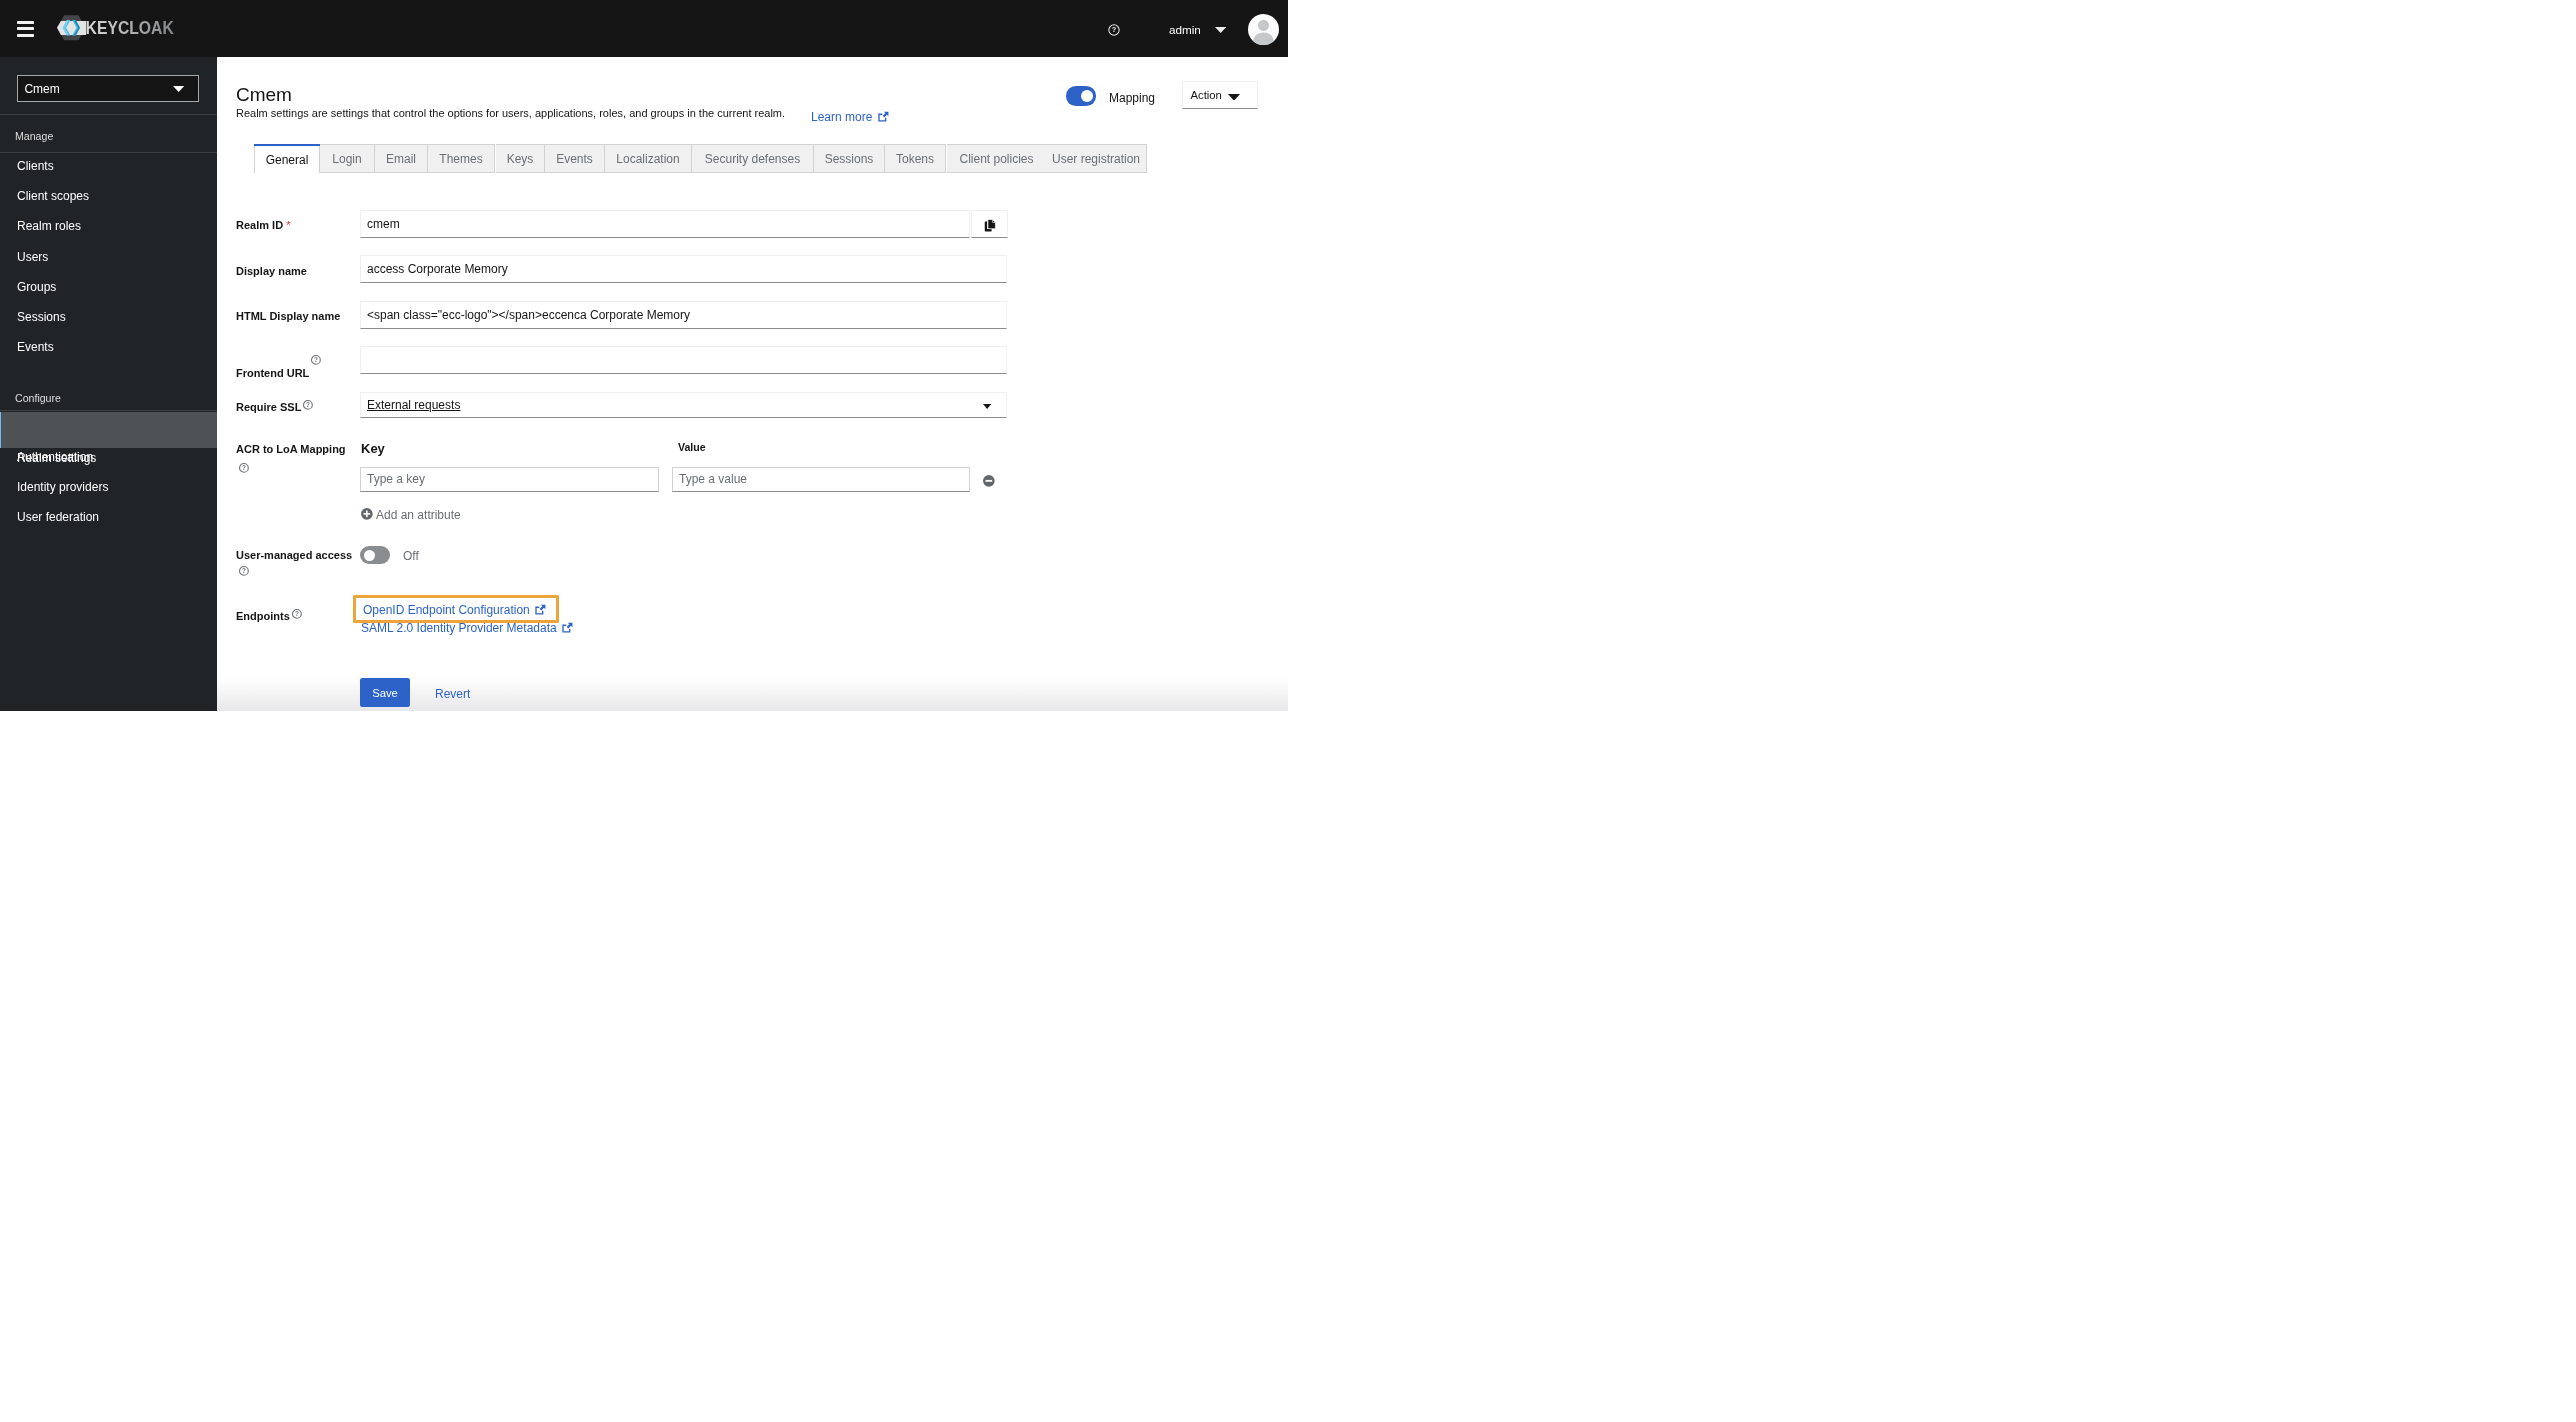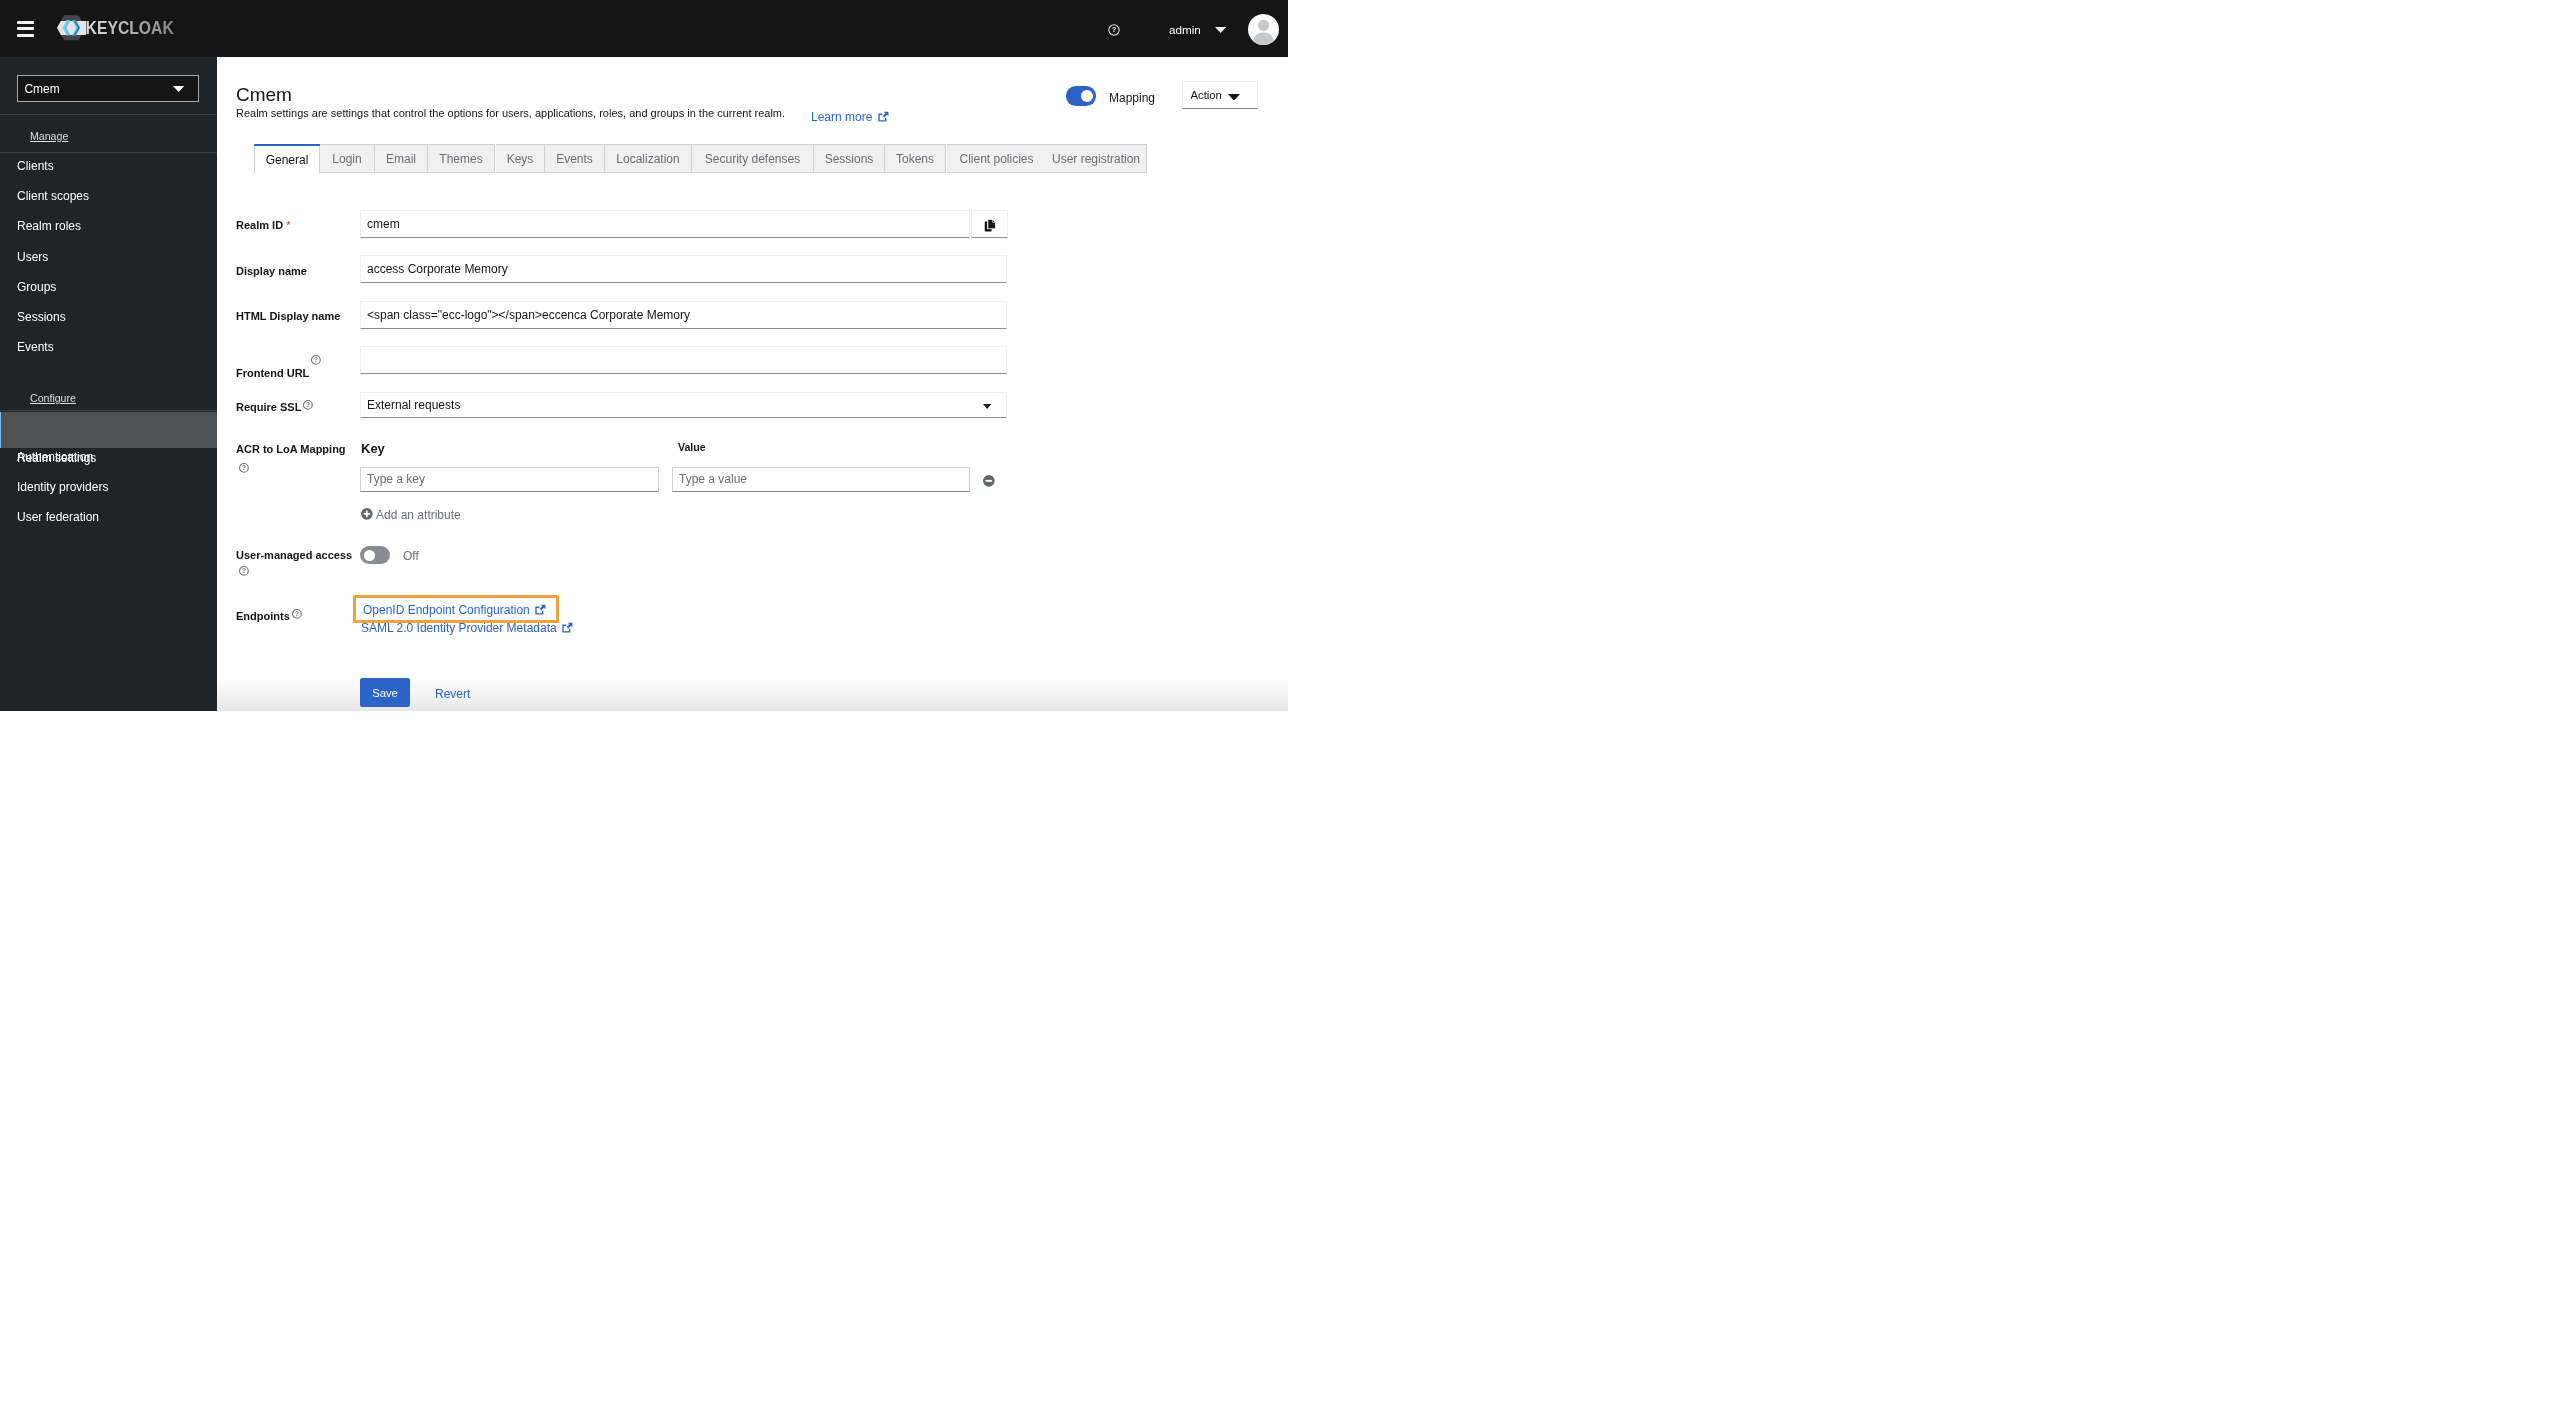--- a/index.html
+++ b/index.html
@@ -6,21 +6,21 @@
   html,body { width:1288px; height:711px; overflow:hidden; }
   body { font-family:"Liberation Sans", sans-serif; background:#fff; position:relative; }
   .abs { position:absolute; }
   
   #masthead { left:0; top:0; width:1288px; height:57px; background:#151515; }
   .hbar { position:absolute; left:17.3px; width:16.6px; height:2.7px; background:#f2f2f2; border-radius:0.8px; }
   
   #sidebar { left:0; top:57px; width:217px; height:655px; background:#212427; }
   .sdiv { position:absolute; left:0; width:217px; height:0.8px; background:#3c3f42; }
   .navitem { position:absolute; left:17px; height:30px; line-height:30px; font-size:12px; color:#fff; white-space:nowrap; }
-  .seclabel { position:absolute; left:30px; font-size:10.6px; color:#dedede; white-space:nowrap;text-decoration:underline; }
+  .seclabel { position:absolute; left:15px; font-size:10.6px; color:#dedede; white-space:nowrap; }
   
   .blue { color:#2d63c8; }
   label.b { font-weight:bold; font-size:11px; color:#151515; white-space:nowrap; }
   .input { position:absolute; background:#fff; border:0.8px solid #f0f0f0; border-bottom:0.8px solid #8a8d90; font-size:12px; color:#151515; padding-left:6px; white-space:nowrap; overflow:hidden; }
   .tab { position:absolute; top:144px; height:29px; background:#f0f0f1; border:0.8px solid #d2d2d2; border-left:none; color:#6a6e73; font-size:12px; display:flex; align-items:center; justify-content:center; white-space:nowrap; }
   .qicon { position:absolute; }
   .extlink { display:inline-block; vertical-align:-1.5px; margin-left:4.5px; }
 </style>
 </head>
 <body>
@@ -146,21 +146,21 @@
     <circle cx="6.5" cy="6.5" r="5.8" fill="none" stroke="#6a6e73" stroke-width="1.4"></circle>
     <text x="6.5" y="9.6" font-size="8.5" font-weight="bold" fill="#6a6e73" text-anchor="middle">?</text>
   </svg>
 <div class="input" style="left:360px; top:346px; width:647px; height:27.5px;"></div>
 
 <label class="b abs" style="left:236px; top:401px;">Require SSL</label>
 <svg class="qicon" style="left:303px; top:400px;" width="9.8" height="9.8" viewBox="0 0 13 13">
     <circle cx="6.5" cy="6.5" r="5.8" fill="none" stroke="#6a6e73" stroke-width="1.4"></circle>
     <text x="6.5" y="9.6" font-size="8.5" font-weight="bold" fill="#6a6e73" text-anchor="middle">?</text>
   </svg>
-<div class="input" style="left:360px; top:392px; width:647px; height:26px; line-height:25px;">External requests
+<div class="input" style="left:360px; top:392px; width:647px; height:26px; line-height:25px;text-decoration:underline;">External requests
   <svg class="abs" style="right:15px; top:11px;" width="8.3" height="4.9" viewBox="0 0 11 6.5">
       <polygon points="0,0 11,0 5.5,6.5" fill="#151515"></polygon>
     </svg>
 </div>
 
 <label class="b abs" style="left:236px; top:443px;">ACR to LoA Mapping</label>
 <svg class="qicon" style="left:239px; top:463px;" width="9.8" height="9.8" viewBox="0 0 13 13">
     <circle cx="6.5" cy="6.5" r="5.8" fill="none" stroke="#6a6e73" stroke-width="1.4"></circle>
     <text x="6.5" y="9.6" font-size="8.5" font-weight="bold" fill="#6a6e73" text-anchor="middle">?</text>
   </svg>

